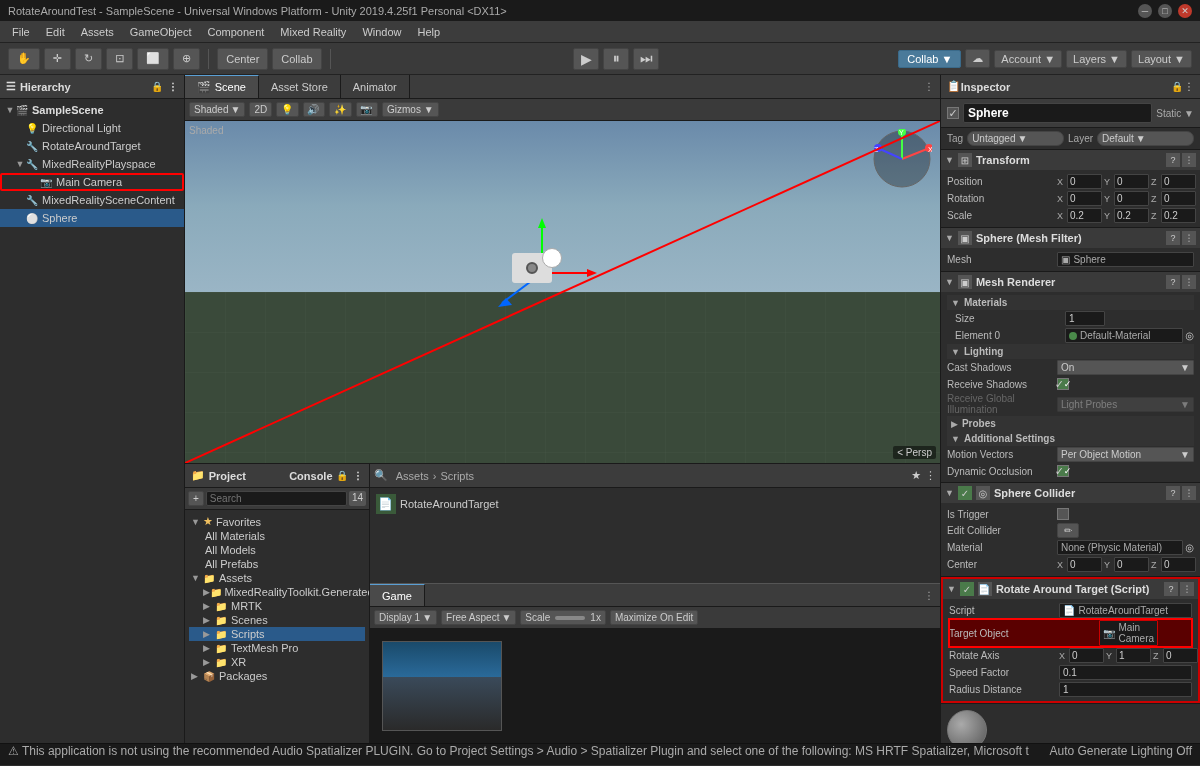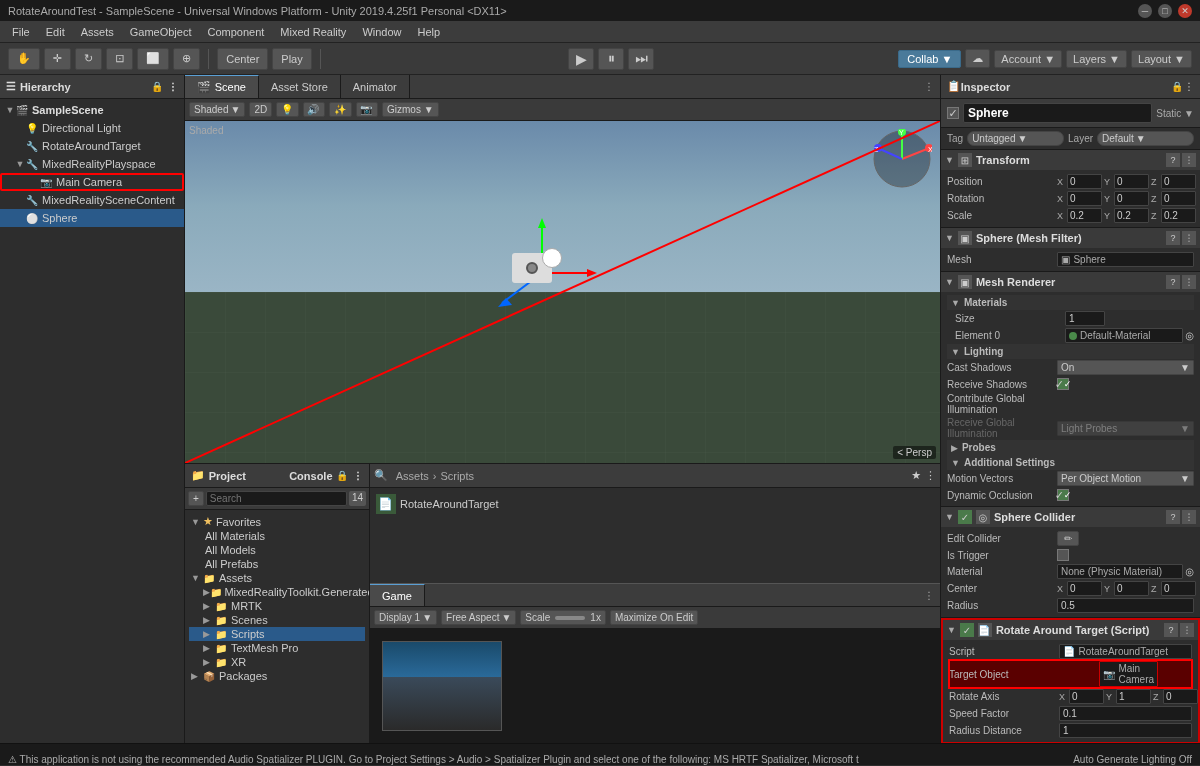--- a/index.html
+++ b/index.html
@@ -20,21 +20,21 @@
     .toolbar-btn { background: #555; border: 1px solid #444; color: #ccc; padding: 2px 8px; font-size: 11px; border-radius: 2px; cursor: pointer; height: 22px; display: flex; align-items: center; }
     .toolbar-sep { width: 1px; height: 20px; background: #555; margin: 0 4px; }
     .toolbar-right { margin-left: auto; display: flex; align-items: center; gap: 4px; }
     .toolbar-dropdown { background: #555; border: 1px solid #444; color: #ccc; padding: 2px 6px; font-size: 11px; border-radius: 2px; display: flex; align-items: center; gap: 4px; cursor: pointer; }
     .play-btn { background: #555; border: 1px solid #444; color: #ccc; width: 26px; height: 22px; display: flex; align-items: center; justify-content: center; border-radius: 2px; cursor: pointer; font-size: 14px; }
     
     
     .main-layout { display: flex; height: calc(766px - 22px - 22px - 32px - 22px); }
     
     
-    .bottom-bar { background: #1a1a1a; height: 22px; display: flex; align-items: flex-end; padding: 0 8px; font-size: 10px; color: #aaa; border-top: 1px solid #111; }
+    .bottom-bar { background: #1a1a1a; height: 22px; display: flex; align-items: flex-start; padding: 0 8px; font-size: 12px; color: #aaa; border-top: 1px solid #111; }
     
     
     .hierarchy-panel { width: 185px; background: #2d2d2d; border-right: 1px solid #1a1a1a; display: flex; flex-direction: column; }
     .panel-header { background: #3c3c3c; height: 24px; display: flex; align-items: center; padding: 0 6px; border-bottom: 1px solid #1a1a1a; font-size: 11px; font-weight: bold; color: #ddd; gap: 4px; }
     .panel-header .panel-title { flex: 1; }
     .panel-search { padding: 4px; }
     .panel-search input { width: 100%; background: #1a1a1a; border: 1px solid #555; color: #ccc; padding: 2px 4px; font-size: 10px; border-radius: 2px; }
     .hierarchy-list { flex: 1; overflow-y: auto; padding: 2px 0; }
     .hier-item { display: flex; align-items: center; padding: 1px 4px; cursor: pointer; height: 18px; }
     .hier-item.selected { background: #2a5a8a; }
@@ -155,21 +155,21 @@
 
 <div class="toolbar">
   <button class="toolbar-btn">✋</button>
   <button class="toolbar-btn">✛</button>
   <button class="toolbar-btn">↻</button>
   <button class="toolbar-btn">⊡</button>
   <button class="toolbar-btn">⬜</button>
   <button class="toolbar-btn">⊕</button>
   <div class="toolbar-sep"></div>
   <button class="toolbar-btn">Center</button>
-  <button class="toolbar-btn">Play</button>
+  <button class="toolbar-btn">Collab</button>
   <div class="toolbar-sep"></div>
 
   <div style="flex:1; display:flex; justify-content:center; gap:4px;">
     <button class="play-btn">▶</button>
     <button class="play-btn">⏸</button>
     <button class="play-btn">⏭</button>
   </div>
 
   <div class="toolbar-right">
     <div class="collab-btn">Collab ▼</div>
@@ -606,23 +606,20 @@
           <div class="prop-row">
             <span class="prop-label">Cast Shadows</span>
             <div class="prop-dropdown">
               <span>On</span>
               <span>▼</span>
             </div>
           </div>
           <div class="prop-row">
             <span class="prop-label">Receive Shadows</span>
             <div class="prop-checkbox checked">✓</div>
-          </div>
-          <div class="prop-row">
-            <span class="prop-label">Contribute Global Illumination</span>
           </div>
           <div class="prop-row">
             <span class="prop-label" style="color:#666;">Receive Global Illumination</span>
             <div class="prop-dropdown" style="opacity:0.5;">
               <span>Light Probes</span>
               <span>▼</span>
             </div>
           </div>
 
           <div class="section-header">
@@ -654,48 +651,44 @@
           <div class="component-icon" style="background:#4a7a4a;">✓</div>
           <div class="component-icon">◎</div>
           <span class="component-title">Sphere Collider</span>
           <div class="component-btns">
             <div class="component-btn">?</div>
             <div class="component-btn">⋮</div>
           </div>
         </div>
         <div class="component-body">
           <div class="prop-row">
+            <span class="prop-label">Is Trigger</span>
+            <div class="prop-checkbox"></div>
+          </div>
+          <div class="prop-row">
             <span class="prop-label">Edit Collider</span>
             <button style="background:#555;border:1px solid #444;color:#ccc;padding:1px 6px;font-size:10px;border-radius:2px;cursor:pointer;">✏</button>
-          </div>
-          <div class="prop-row">
-            <span class="prop-label">Is Trigger</span>
-            <div class="prop-checkbox"></div>
           </div>
           <div class="prop-row">
             <span class="prop-label">Material</span>
             <div class="prop-ref">
               <span>None (Physic Material)</span>
             </div>
             <span style="cursor:pointer;font-size:10px;margin-left:2px;">◎</span>
           </div>
           <div class="prop-row">
             <span class="prop-label">Center</span>
             <div class="prop-value prop-xyz">
               <span class="xyz-label">X</span>
               <input class="prop-input-sm" value="0" style="">
               <span class="xyz-label">Y</span>
               <input class="prop-input-sm" value="0" style="">
               <span class="xyz-label">Z</span>
               <input class="prop-input-sm" value="0" style="">
             </div>
-          </div>
-          <div class="prop-row">
-            <span class="prop-label">Radius</span>
-            <input class="prop-input" value="0.5" style="">
           </div>
         </div>
       </div>
 
       <div class="component" style="border:2px solid #cc0000;">
         <div class="component-header">
           <span class="component-arrow">▼</span>
           <div class="component-icon" style="background:#4a7a4a;">✓</div>
           <div class="component-icon">📄</div>
           <span class="component-title">Rotate Around Target (Script)</span>

